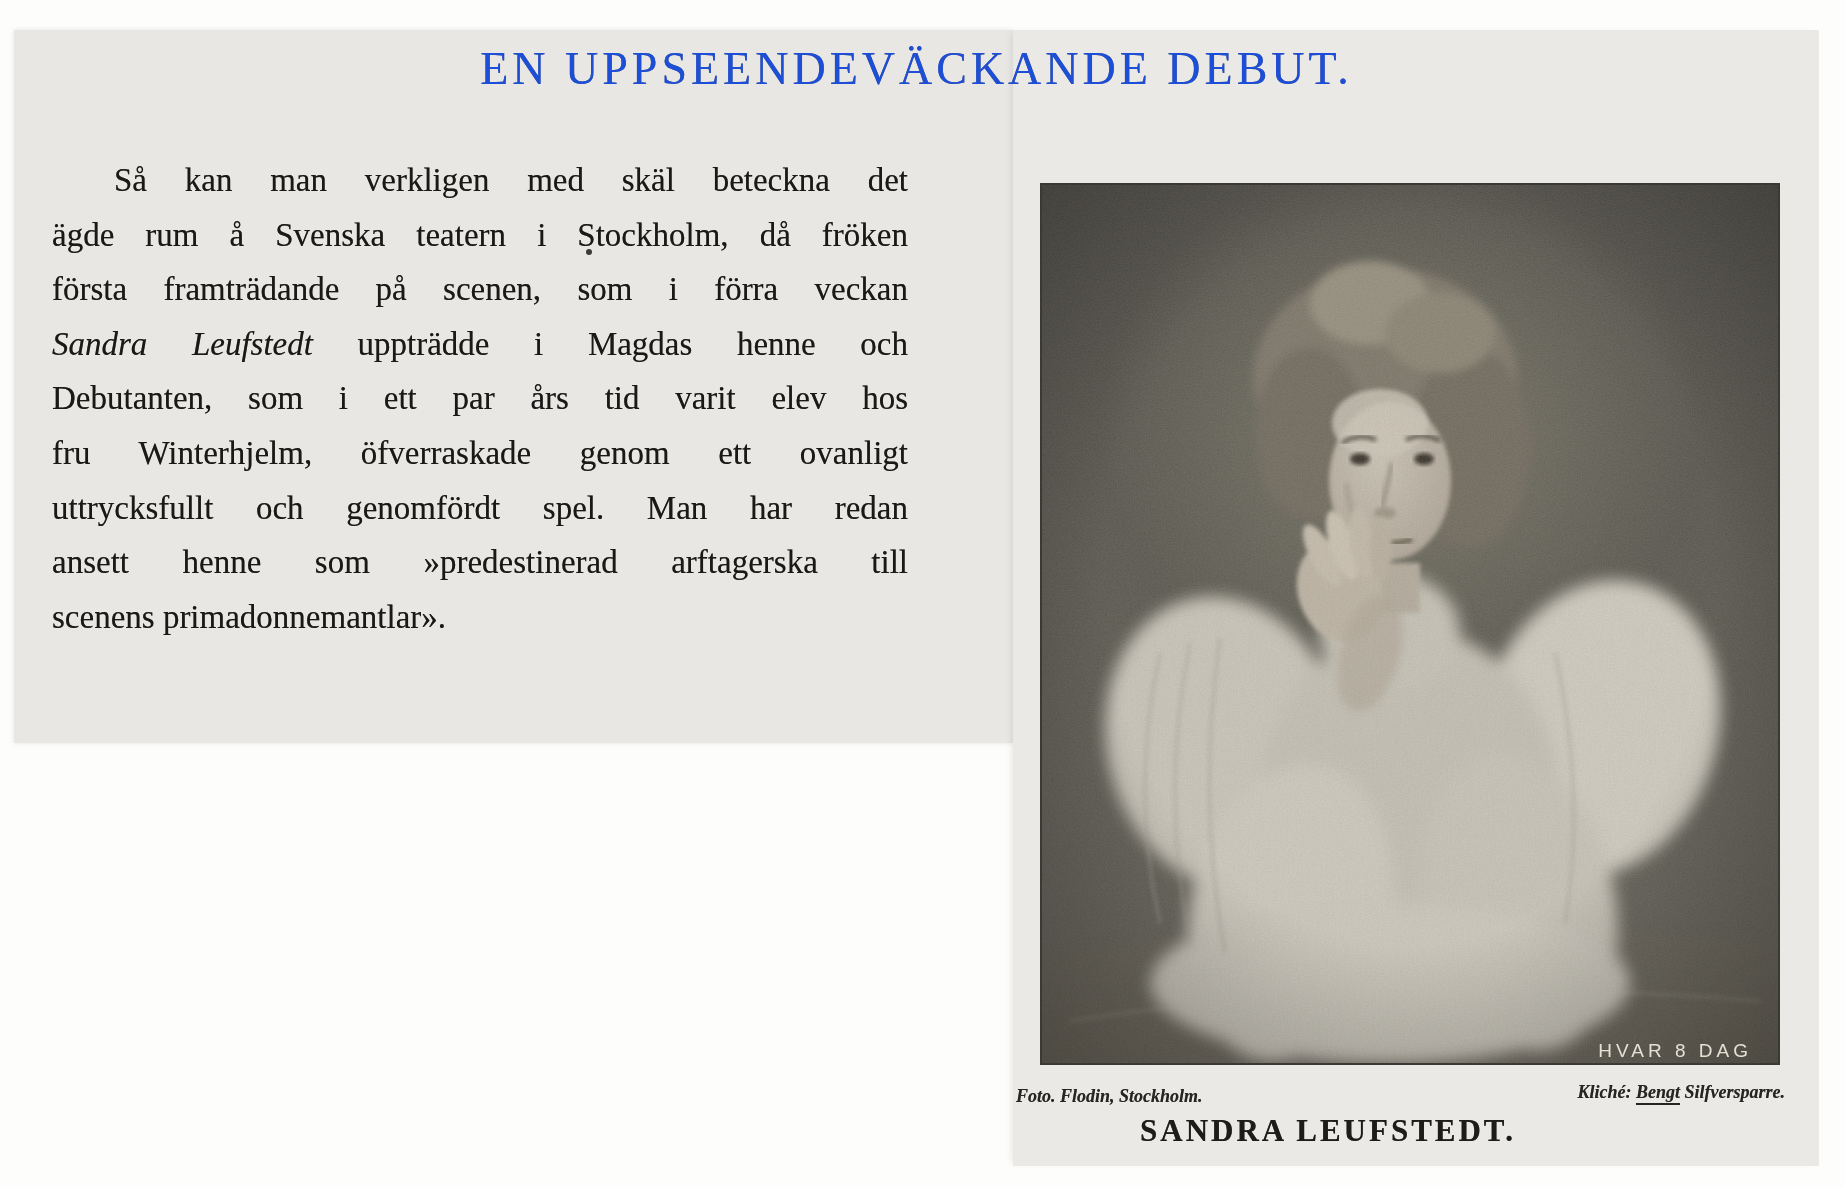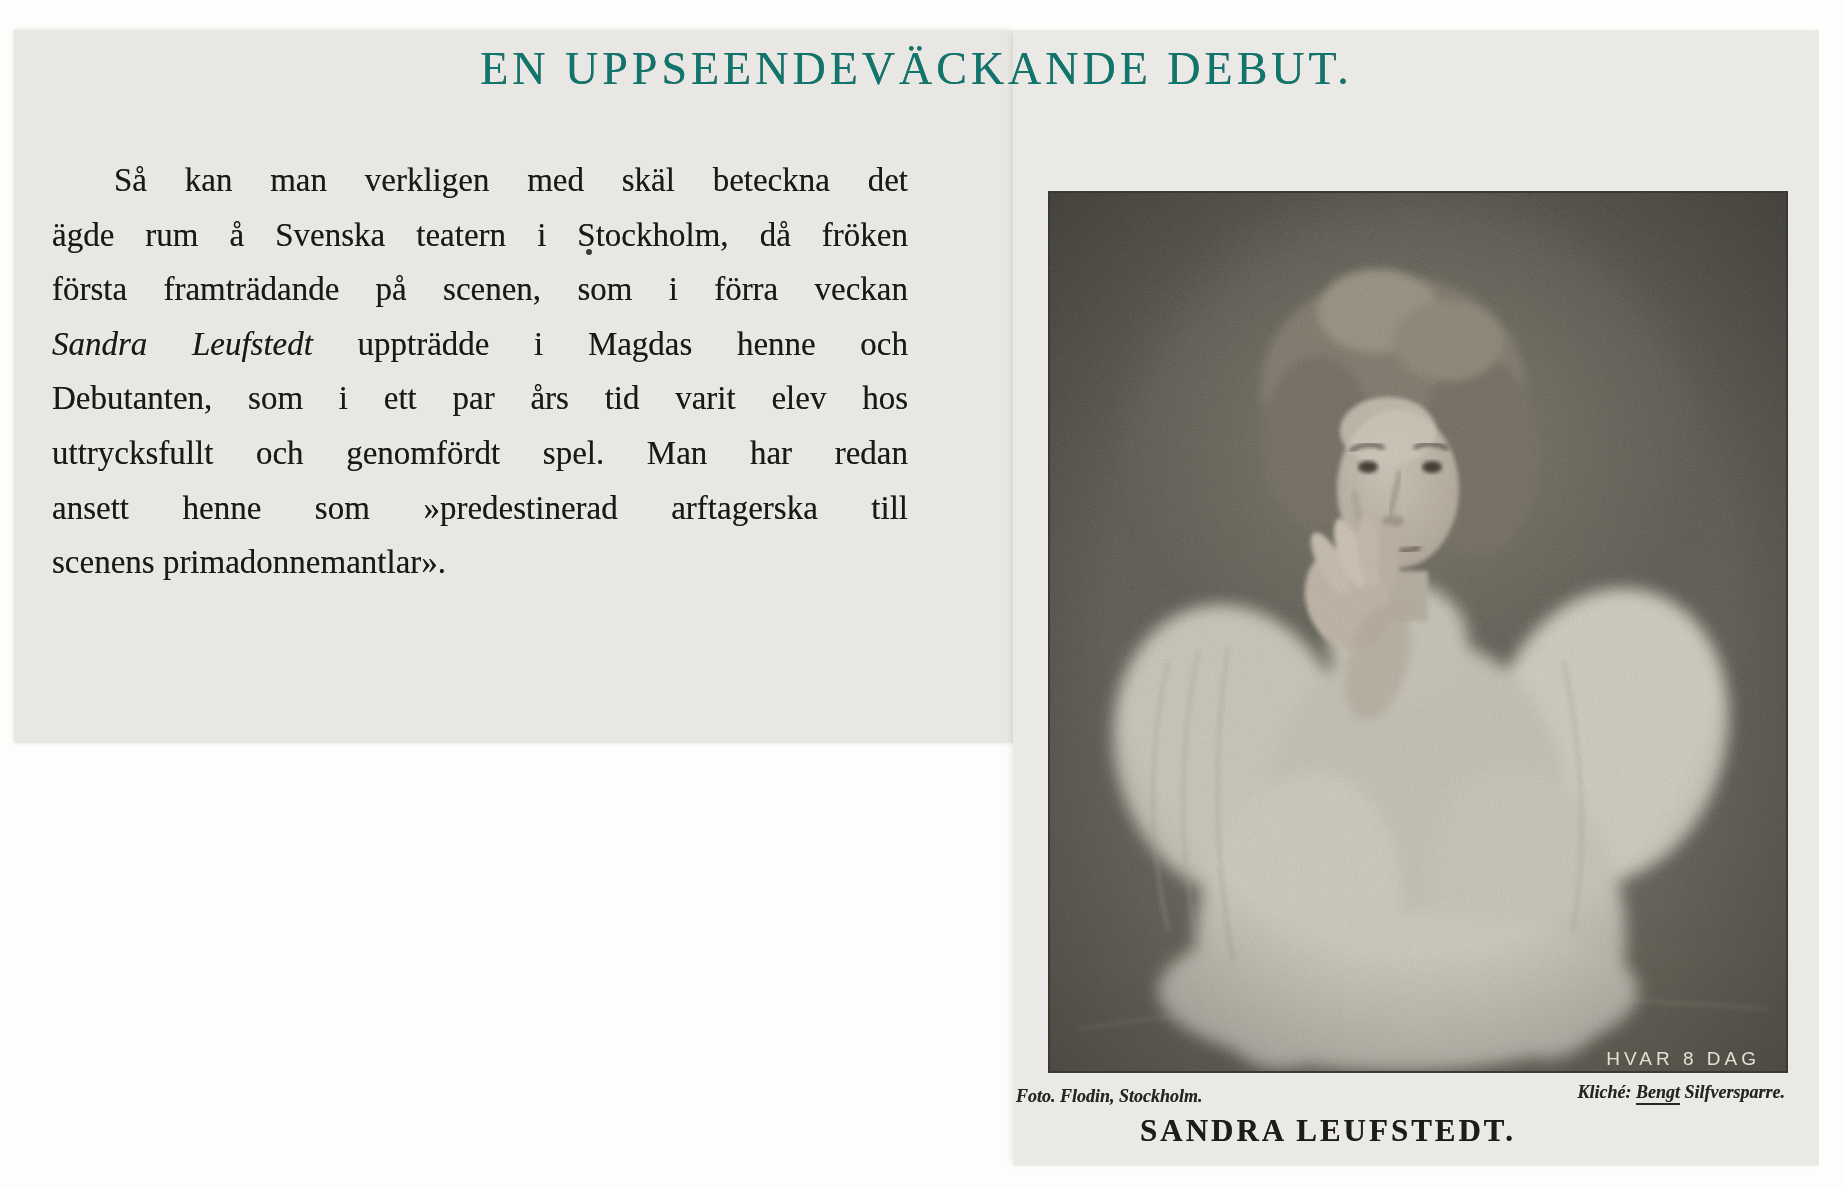--- a/index.html
+++ b/index.html
@@ -8,35 +8,35 @@
     background:#fdfdfc;
     font-family:"Liberation Serif", serif;
   }
   .paper{position:absolute;box-shadow:0 0 5px rgba(0,0,0,0.10);}
   .paper-left{left:14px;top:30px;width:999px;height:713px;background:#e9e7e3;}
   .paper-right{left:1013px;top:30px;width:806px;height:1136px;background:#ebe9e5;
     box-shadow:-4px 0 7px -3px rgba(0,0,0,0.10);}
   .headline{
     position:absolute;left:14px;top:44px;width:1805px;
     text-align:center;font-size:46px;line-height:1.1;letter-spacing:4px;
-    color:#0f766e;white-space:nowrap;
+    color:#1d4ed8;white-space:nowrap;
     text-shadow:0 0 0.5px rgba(20,20,20,0.6);
   }
   .body-text{
     position:absolute;left:52px;top:153px;width:856px;
     font-size:33px;line-height:54.6px;color:#191918;
     text-shadow:0 0 0.4px rgba(20,20,20,0.55);
   }
   .line{text-align:justify;text-align-last:justify;}
   .line.indent{padding-left:62px;}
   .line.no-just{text-align-last:left;}
   .it{font-style:italic;}
   .artifact-dot{position:absolute;left:586px;top:249px;width:6px;height:6px;
     border-radius:50%;background:#1c1c1c;opacity:.85;}
-  .photo{position:absolute;left:1040px;top:183px;width:740px;height:882px;margin:8px;}
+  .photo{position:absolute;left:1040px;top:183px;width:740px;height:882px;margin:0;}
   .photo svg{display:block;width:740px;height:882px;}
   .credit{
     position:absolute;font-style:italic;font-weight:bold;font-size:18px;
     color:#262521;white-space:nowrap;
     text-shadow:0 0 0.4px rgba(20,20,20,0.5);
   }
   .credit-left{left:1016px;top:1086px;}
   .credit-right{right:60px;top:1082px;}
   .credit-right .u{text-decoration:underline;text-underline-offset:5px;text-decoration-thickness:2px;}
   .photo-caption{
@@ -54,20 +54,21 @@
   <div class="paper paper-right"></div>
 
   <div class="headline">EN UPPSEENDEVÄCKANDE DEBUT.</div>
 
   <div class="body-text">
       <div class="line indent"><span>Så kan man verkligen med skäl beteckna det</span></div>
       <div class="line"><span>ägde rum å Svenska teatern i Stockholm, då fröken</span></div>
       <div class="line"><span>första framträdande på scenen, som i förra veckan</span></div>
       <div class="line"><span class="it">Sandra Leufstedt</span><span> uppträdde i Magdas henne och</span></div>
       <div class="line"><span>Debutanten, som i ett par års tid varit elev hos</span></div>
+      <div class="line"><span>fru Winterhjelm, öfverraskade genom ett ovanligt</span></div>
       <div class="line"><span>uttrycksfullt och genomfördt spel. Man har redan</span></div>
       <div class="line"><span>ansett henne som »predestinerad arftagerska till</span></div>
       <div class="line no-just"><span>scenens primadonnemantlar».</span></div>
     </div>
 
   <div class="artifact-dot"></div>
 
   <figure class="photo">
     <svg viewBox="0 0 740 882" xmlns="http://www.w3.org/2000/svg">
       <defs>

